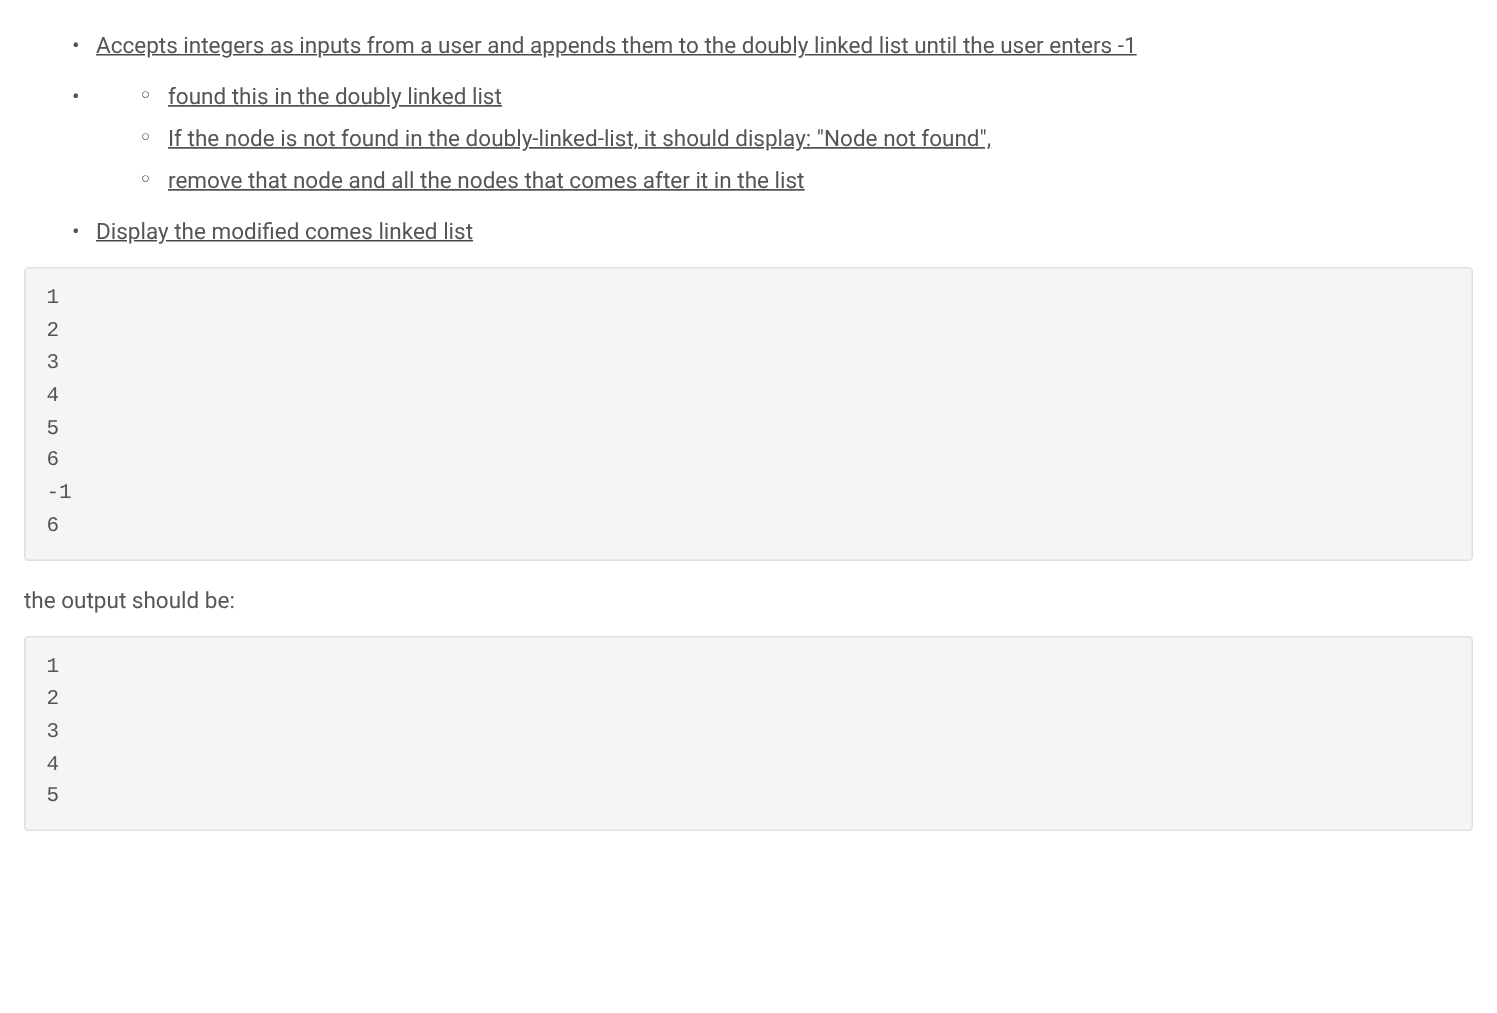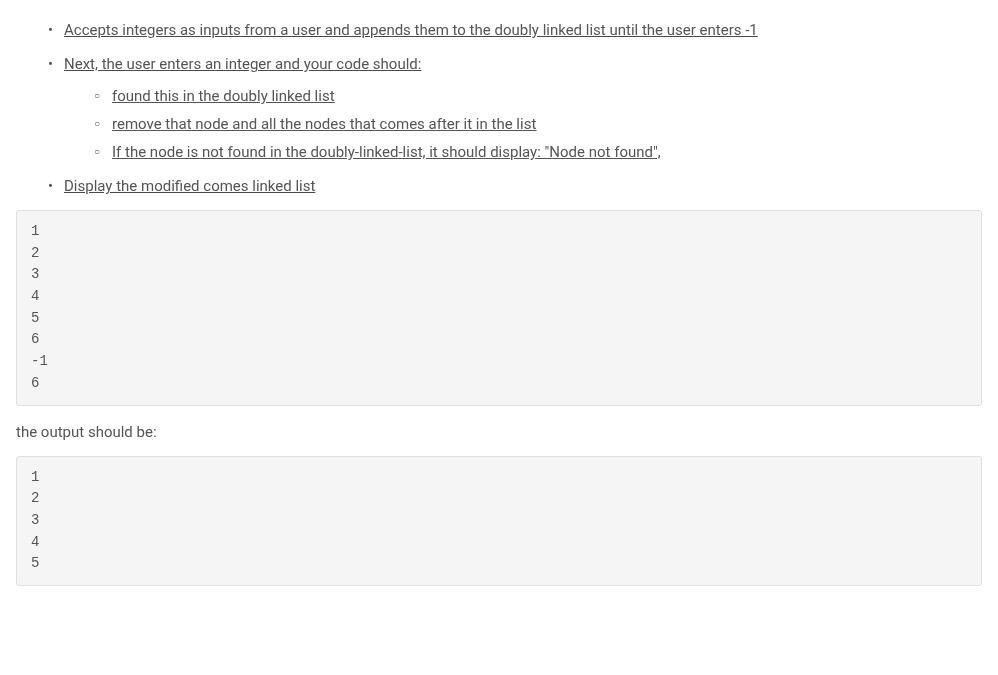--- a/index.html
+++ b/index.html
@@ -76,25 +76,24 @@
   </style>
 </head>
 <body>
 
 <div class="content">
 
 
   <ul class="outer">
     <li>Accepts integers as inputs from a user and appends them to the doubly linked list until the user enters -1</li>
     <li>
-      <span>Next, the user enters an integer and your code should:</span>
       <ul class="inner">
         <li>found this in the doubly linked list</li>
+        <li>If the node is not found in the doubly-linked-list, it should display: "Node not found",</li>
         <li>remove that node and all the nodes that comes after it in the list</li>
-        <li>If the node is not found in the doubly-linked-list, it should display: "Node not found",</li>
       </ul>
     </li>
     <li>
       <span>Display the modified comes linked list</span>
     </li>
   </ul>
 
 
   <pre>1
 2

